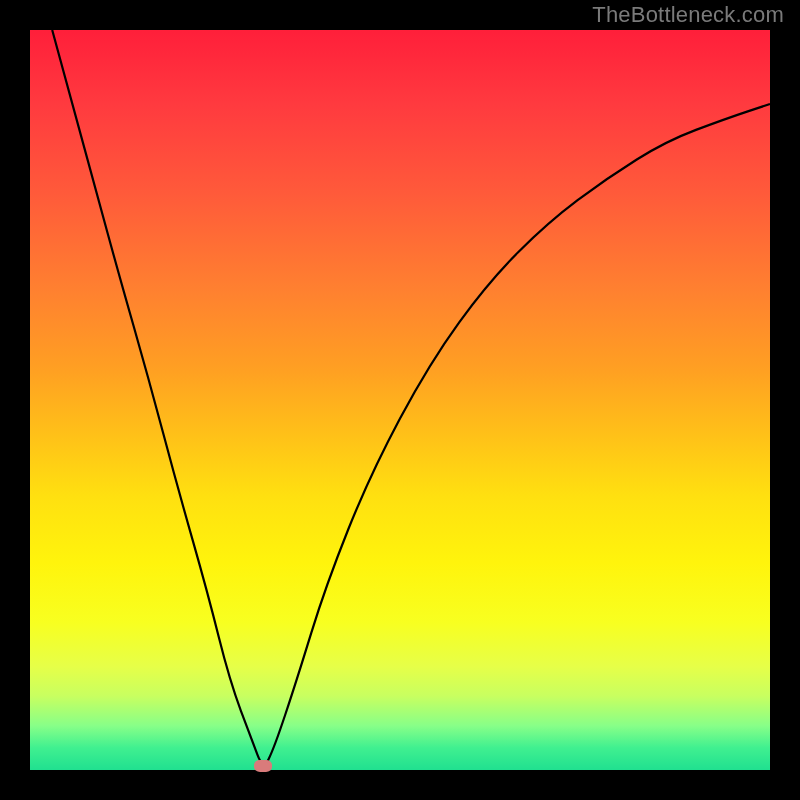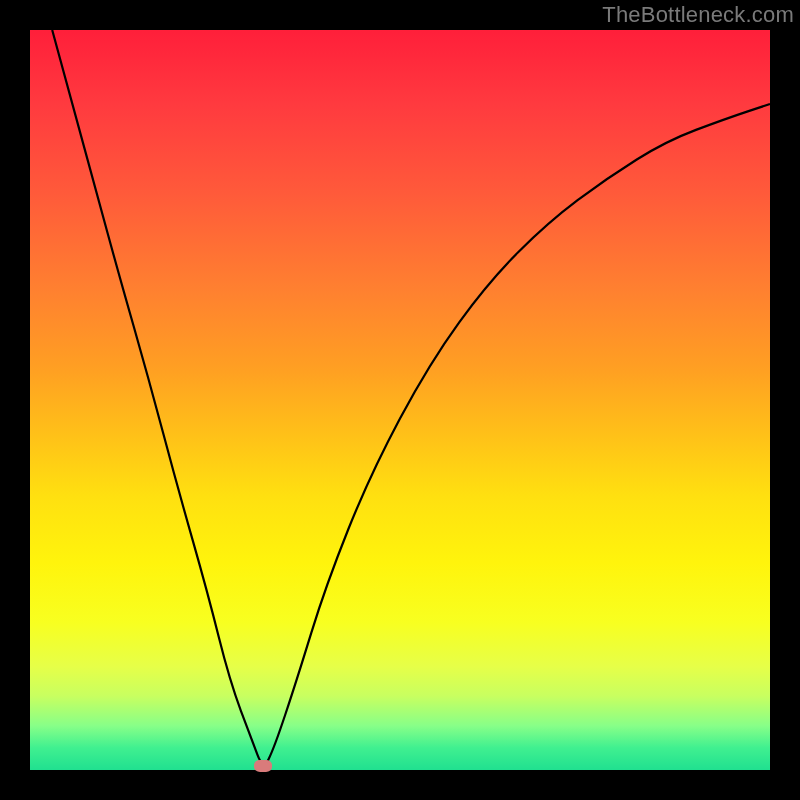--- a/index.html
+++ b/index.html
@@ -36,21 +36,21 @@
       #e6ff48 86%,
       #c8ff60 90%,
       #88ff88 94%,
       #40f090 97%,
       #20e090 100%
     );
   }
   .watermark {
     position: absolute;
     top: 2px;
-    right: 6px;
+    right: 16px;
     color: #7a7a7a;
     font-size: 22px;
     font-weight: 500;
     letter-spacing: 0.2px;
     user-select: none;
   }
   svg.curve {
     position: absolute;
     left: 0;
     top: 0;

